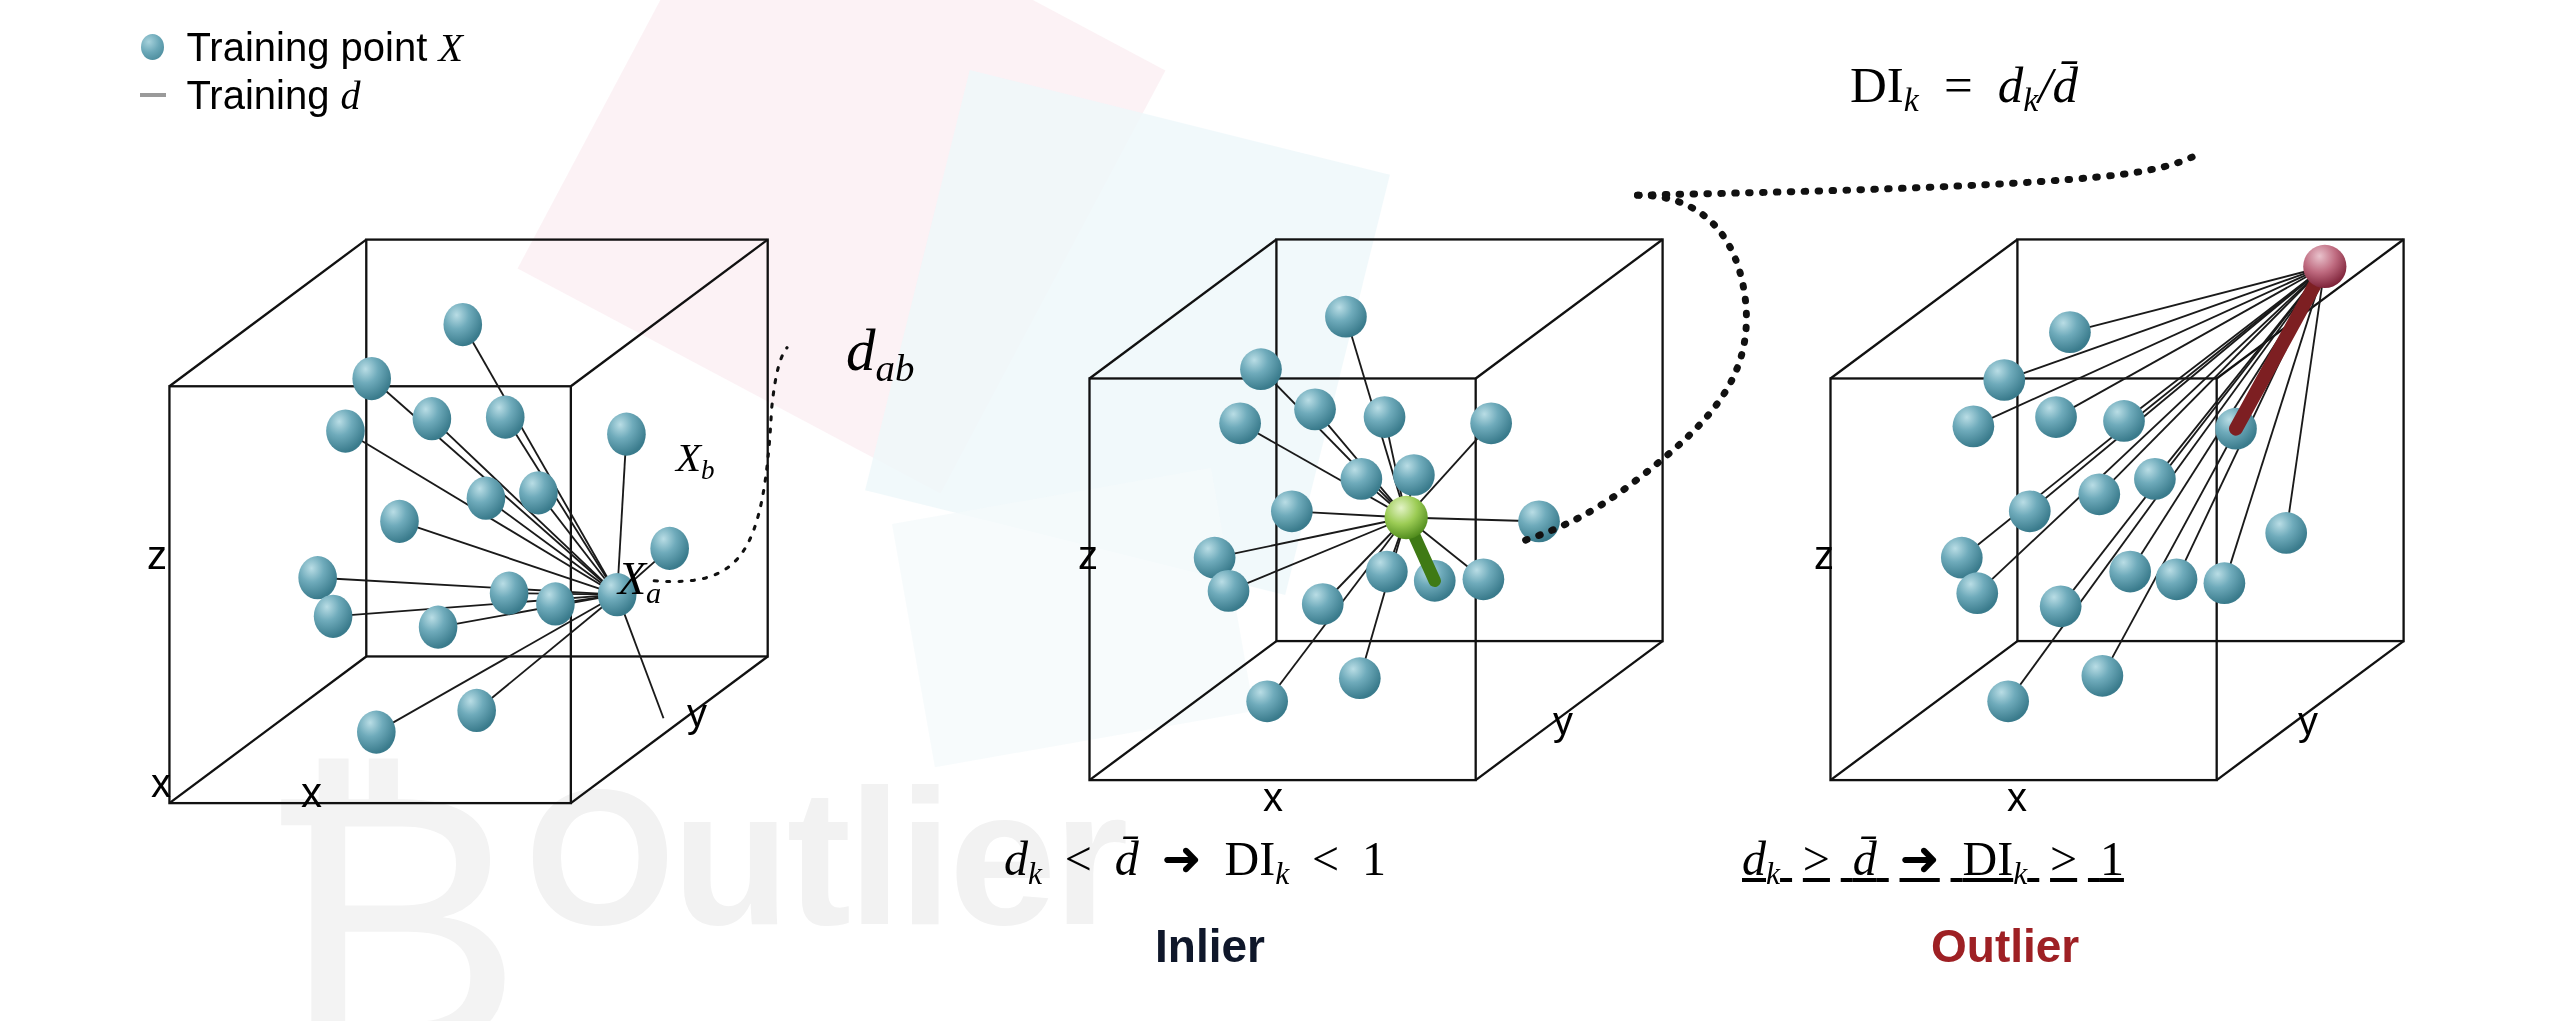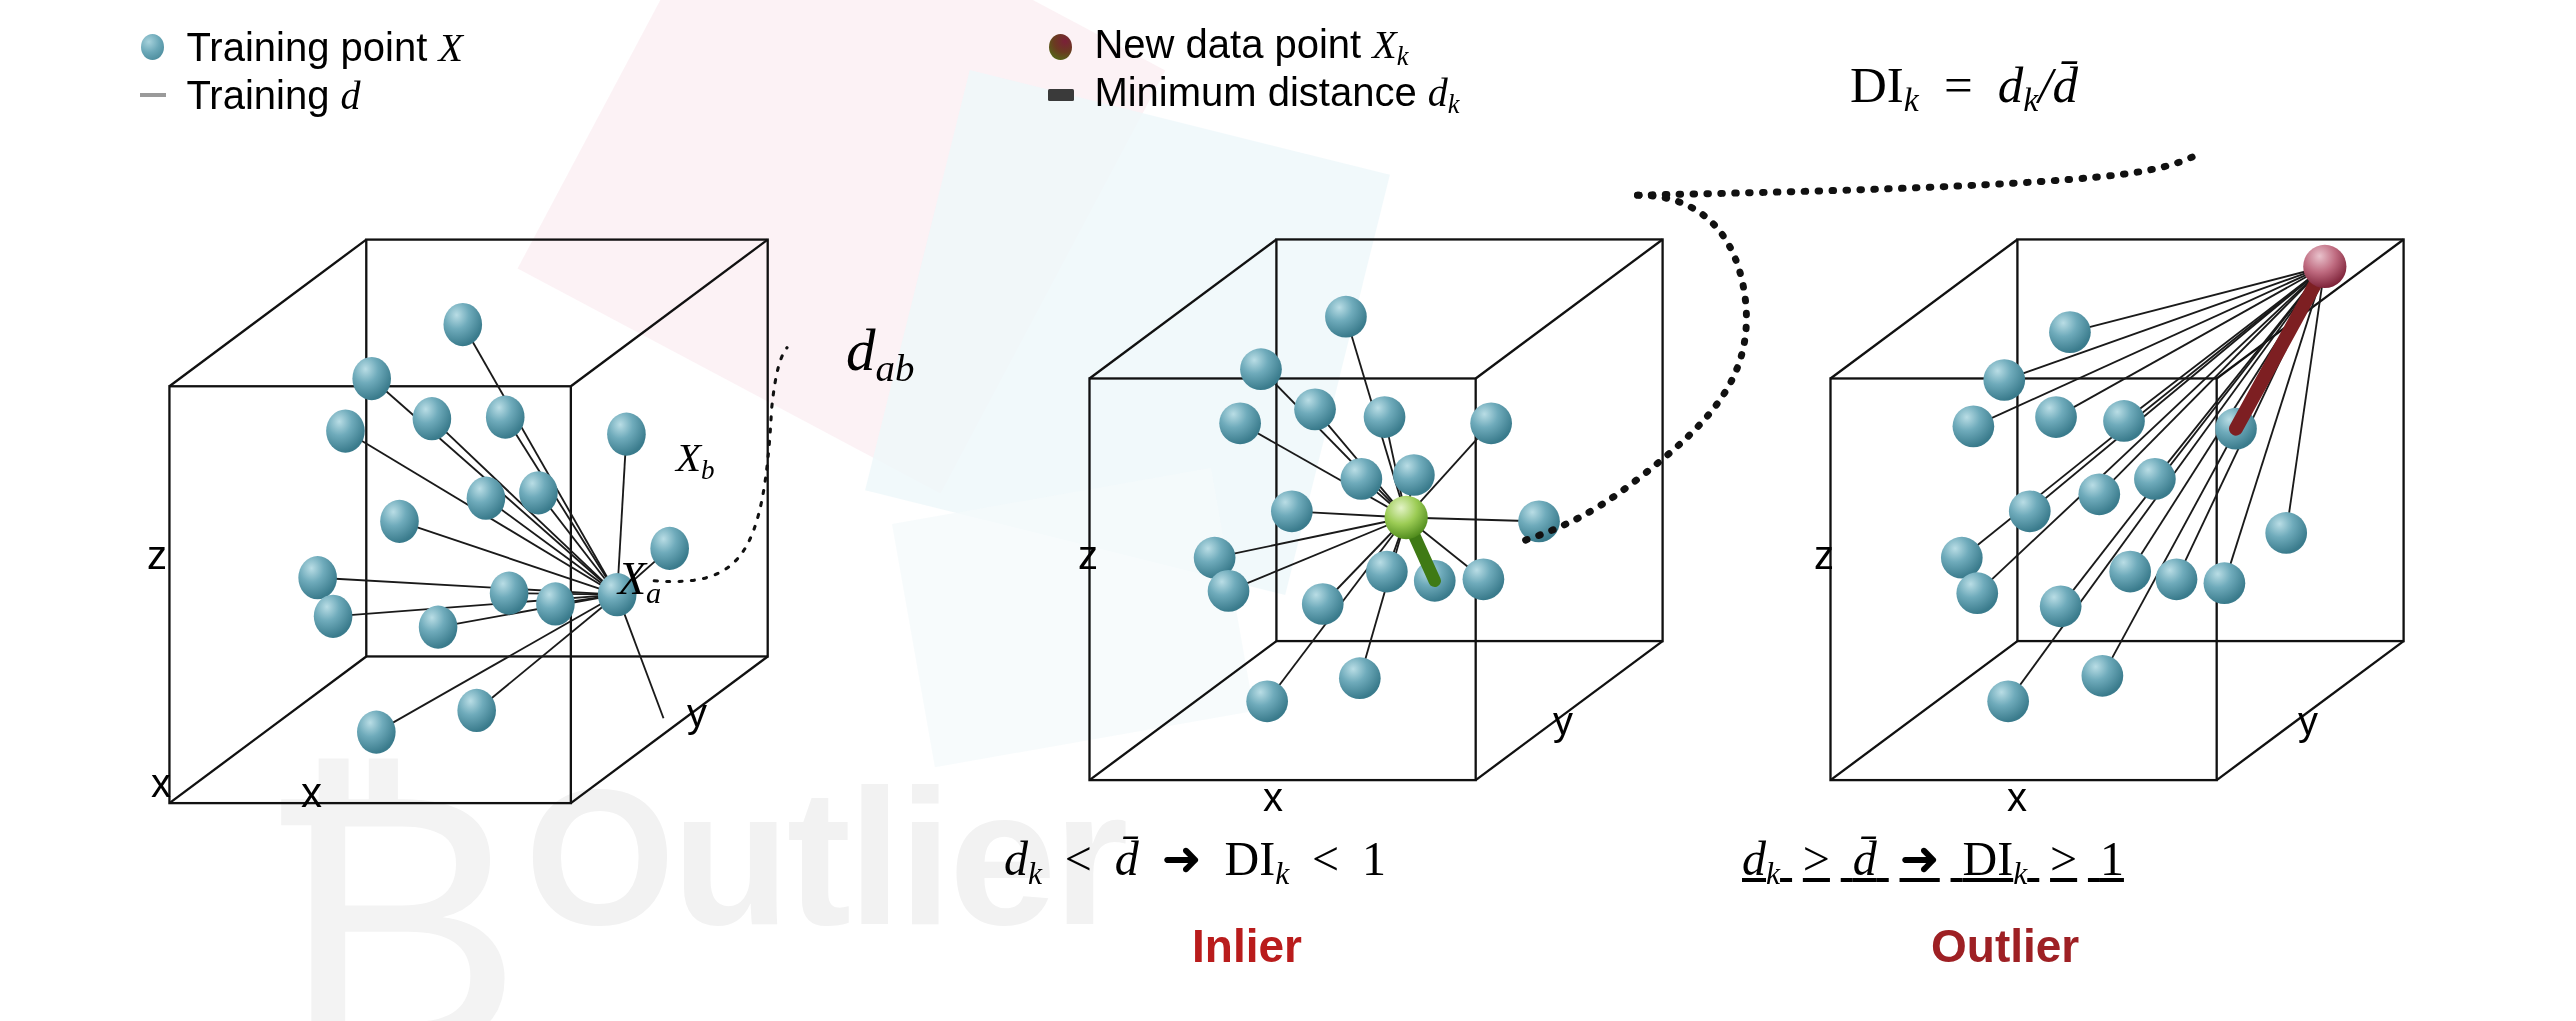--- a/index.html
+++ b/index.html
@@ -70,34 +70,20 @@
       <span class="legend-label"><span>Training point</span> <span class="mathv">X</span></span>
     </div>
     <div class="legend-row">
       <span class="mk">
           <i class="dash-thin"></i>
         </span>
       <span class="legend-label"><span>Training</span> <span class="mathv">d</span></span>
     </div>
   </div>
 
-  <div class="legend" style="left:1039px;top:23px;">
-    <div class="legend-row">
-      <span class="mk">
-          <i class="dot-new"></i>
-        </span>
-      <span class="legend-label"><span>New data point</span> <span class="mathv">X</span><span class="sub">k</span></span>
-    </div>
-    <div class="legend-row">
-      <span class="mk">
-          <i class="dash-thick"></i>
-        </span>
-      <span class="legend-label"><span>Minimum distance</span> <span class="mathv">d</span><span class="sub">k</span></span>
-    </div>
-  </div>
 
   <div class="flabel" style="left:1850px;top:56px;font-size:51px;">
     <span class="mathup">DI</span><span class="sub">k</span>
     <span class="mathup" style="margin:0 12.4px;">=</span>
     <span class="mathv">d</span><span class="sub">k</span><span class="mathv">/</span><span class="mathv">d̄</span>
   </div>
 
   <svg class="panel" style="left:154px;top:224px;" width="633" height="587" viewBox="0 0 820 760">
     <defs>
       <radialGradient id="gBlue" cx="34%" cy="28%" r="72%">
@@ -322,21 +308,21 @@
 
   <div class="caption" style="left:1004px;top:830px;">
     <span class="mathv">d</span><span class="sub">k</span>
     <span class="mathup" style="margin:0 10.8px;">&lt;</span>
     <span class="mathv">d̄</span>
     <span style="margin:0 10.8px;font-family:'Liberation Sans',sans-serif;">➜</span>
     <span class="mathup">DI</span><span class="sub">k</span>
     <span class="mathup" style="margin:0 10.8px;">&lt;</span>
     <span class="mathup">1</span>
   </div>
-  <div class="verdict" style="left:1192px;top:919px;color:#b91c1c;text-align:center;">Inlier</div>
+  <div class="verdict" style="left:1155px;top:919px;color:#0f172a;text-align:center;">Inlier</div>
 
   <div class="caption" style="left:1742px;top:830px;text-decoration:underline;">
     <span class="mathv">d</span><span class="sub">k</span>
     <span class="mathup" style="margin:0 10.8px;">&gt;</span>
     <span class="mathv">d̄</span>
     <span style="margin:0 10.8px;font-family:'Liberation Sans',sans-serif;">➜</span>
     <span class="mathup">DI</span><span class="sub">k</span>
     <span class="mathup" style="margin:0 10.8px;">&gt;</span>
     <span class="mathup">1</span>
   </div>

